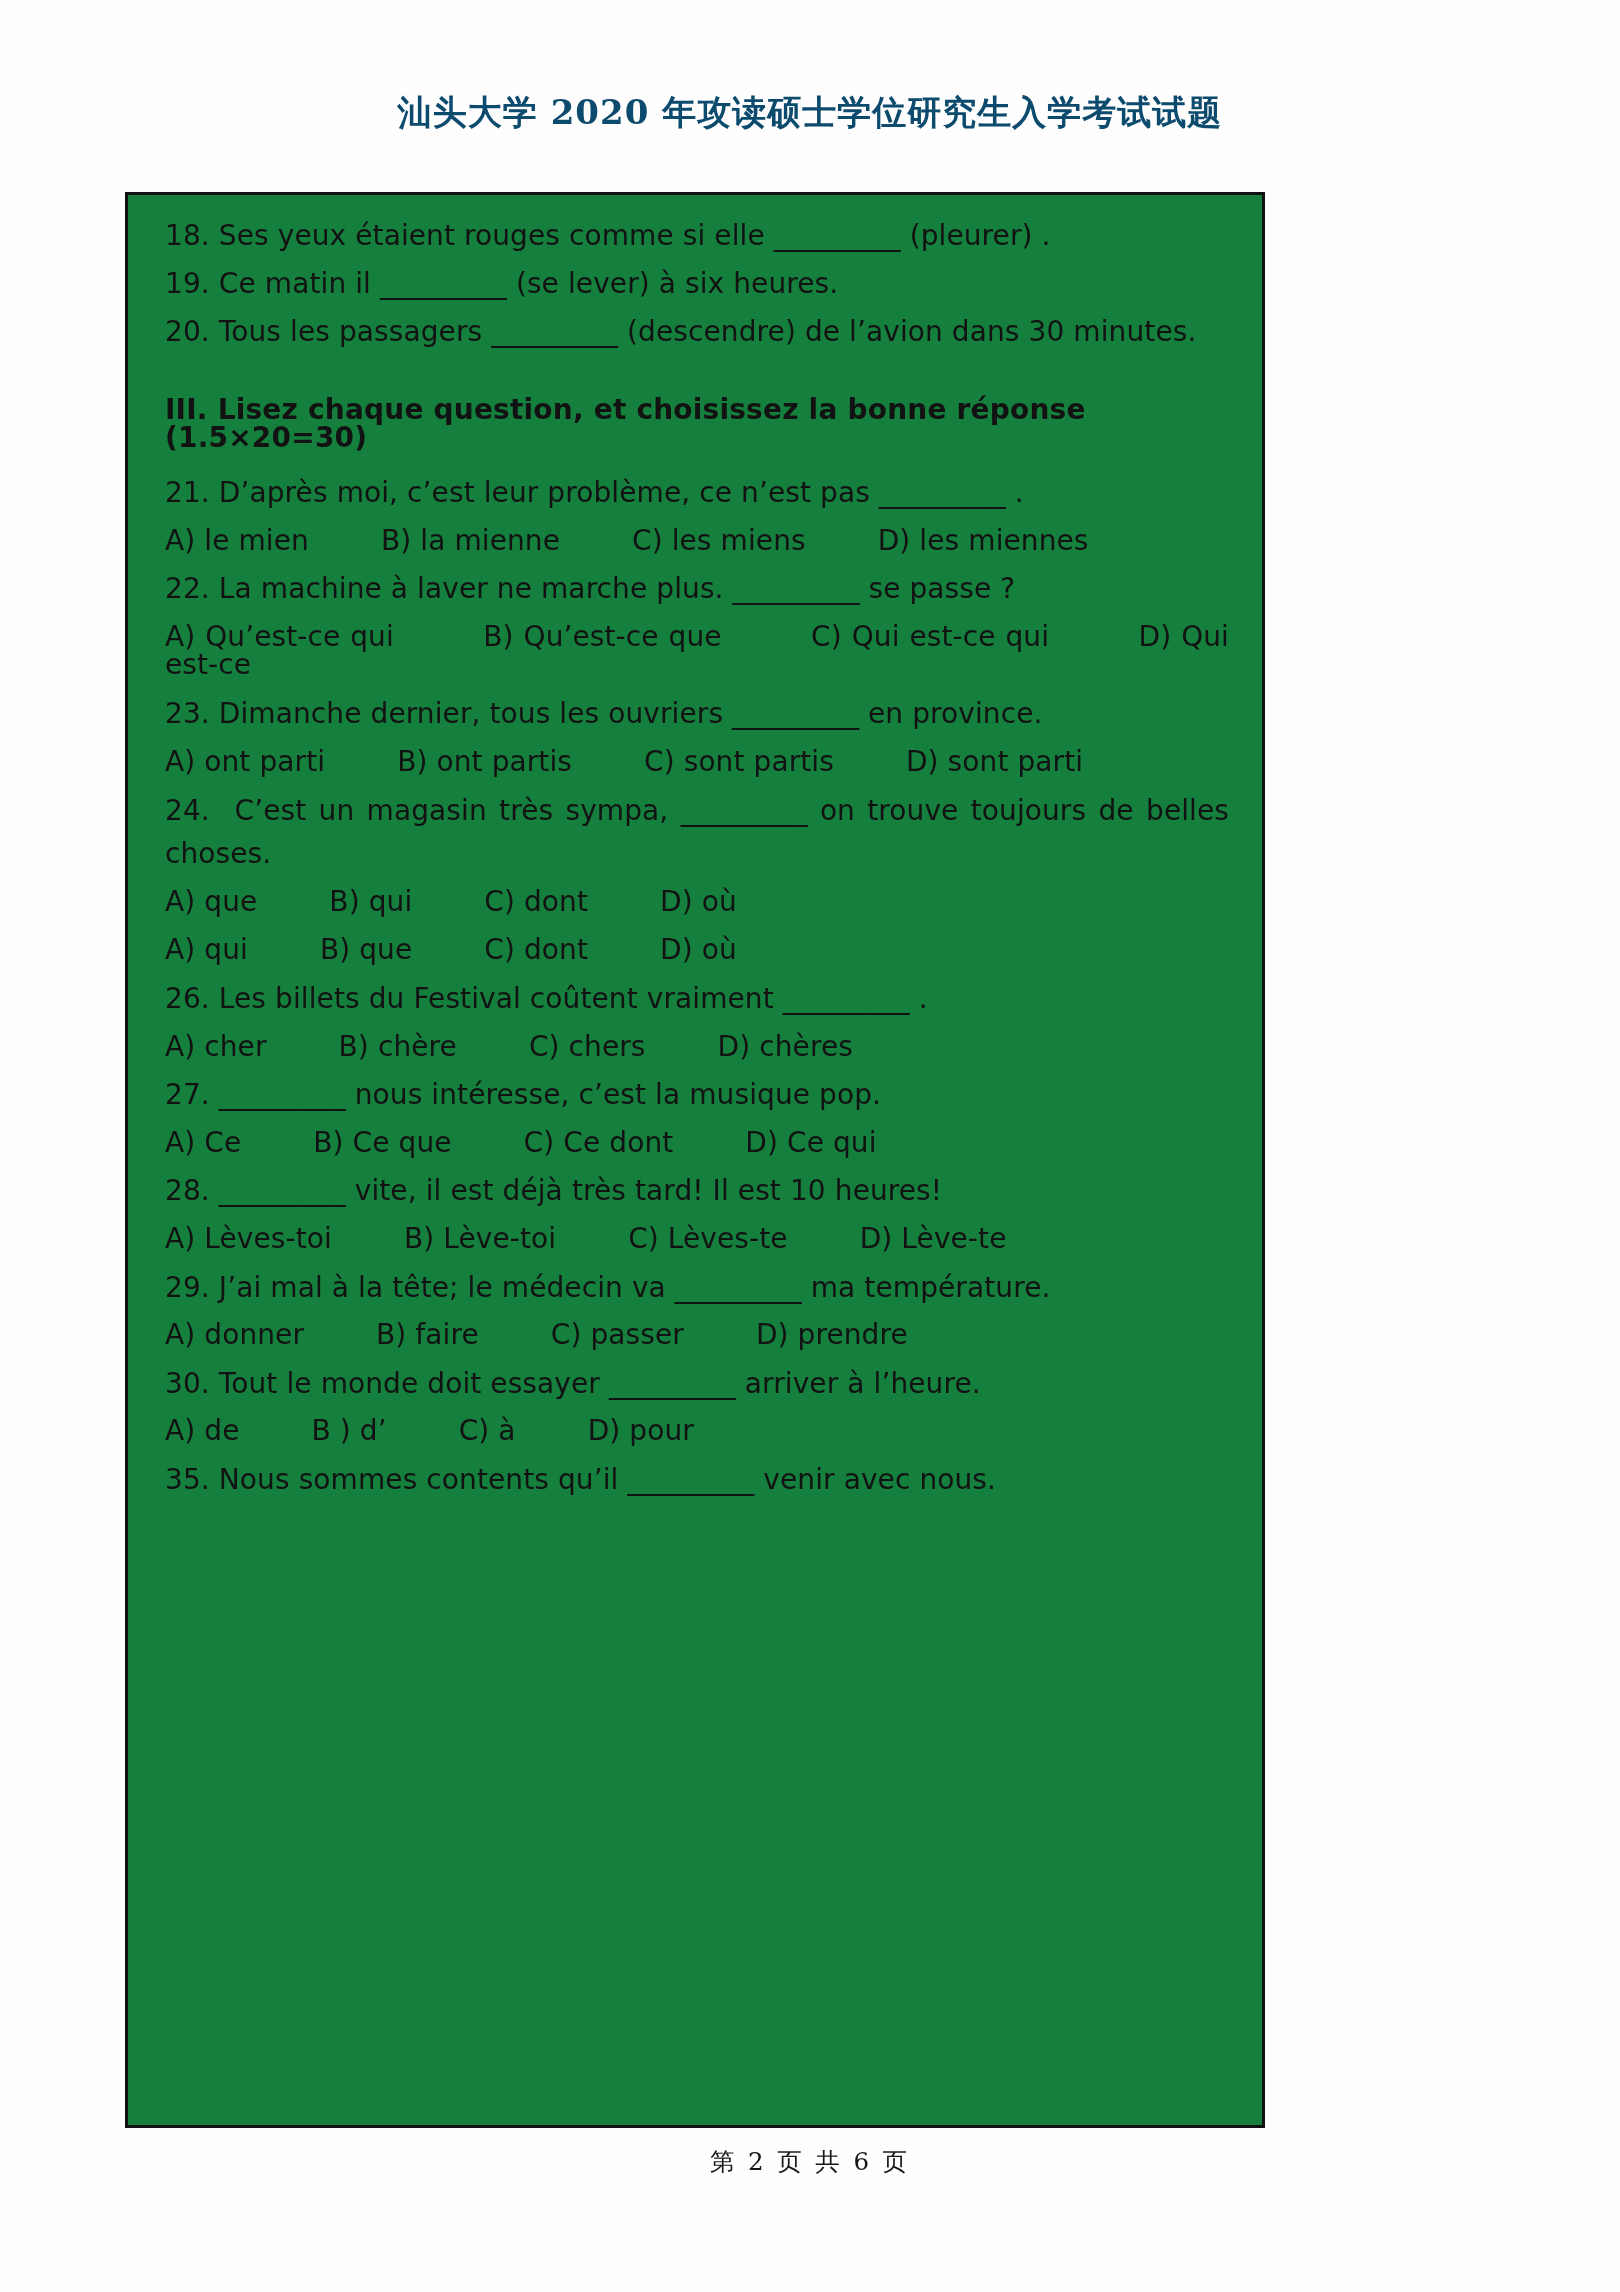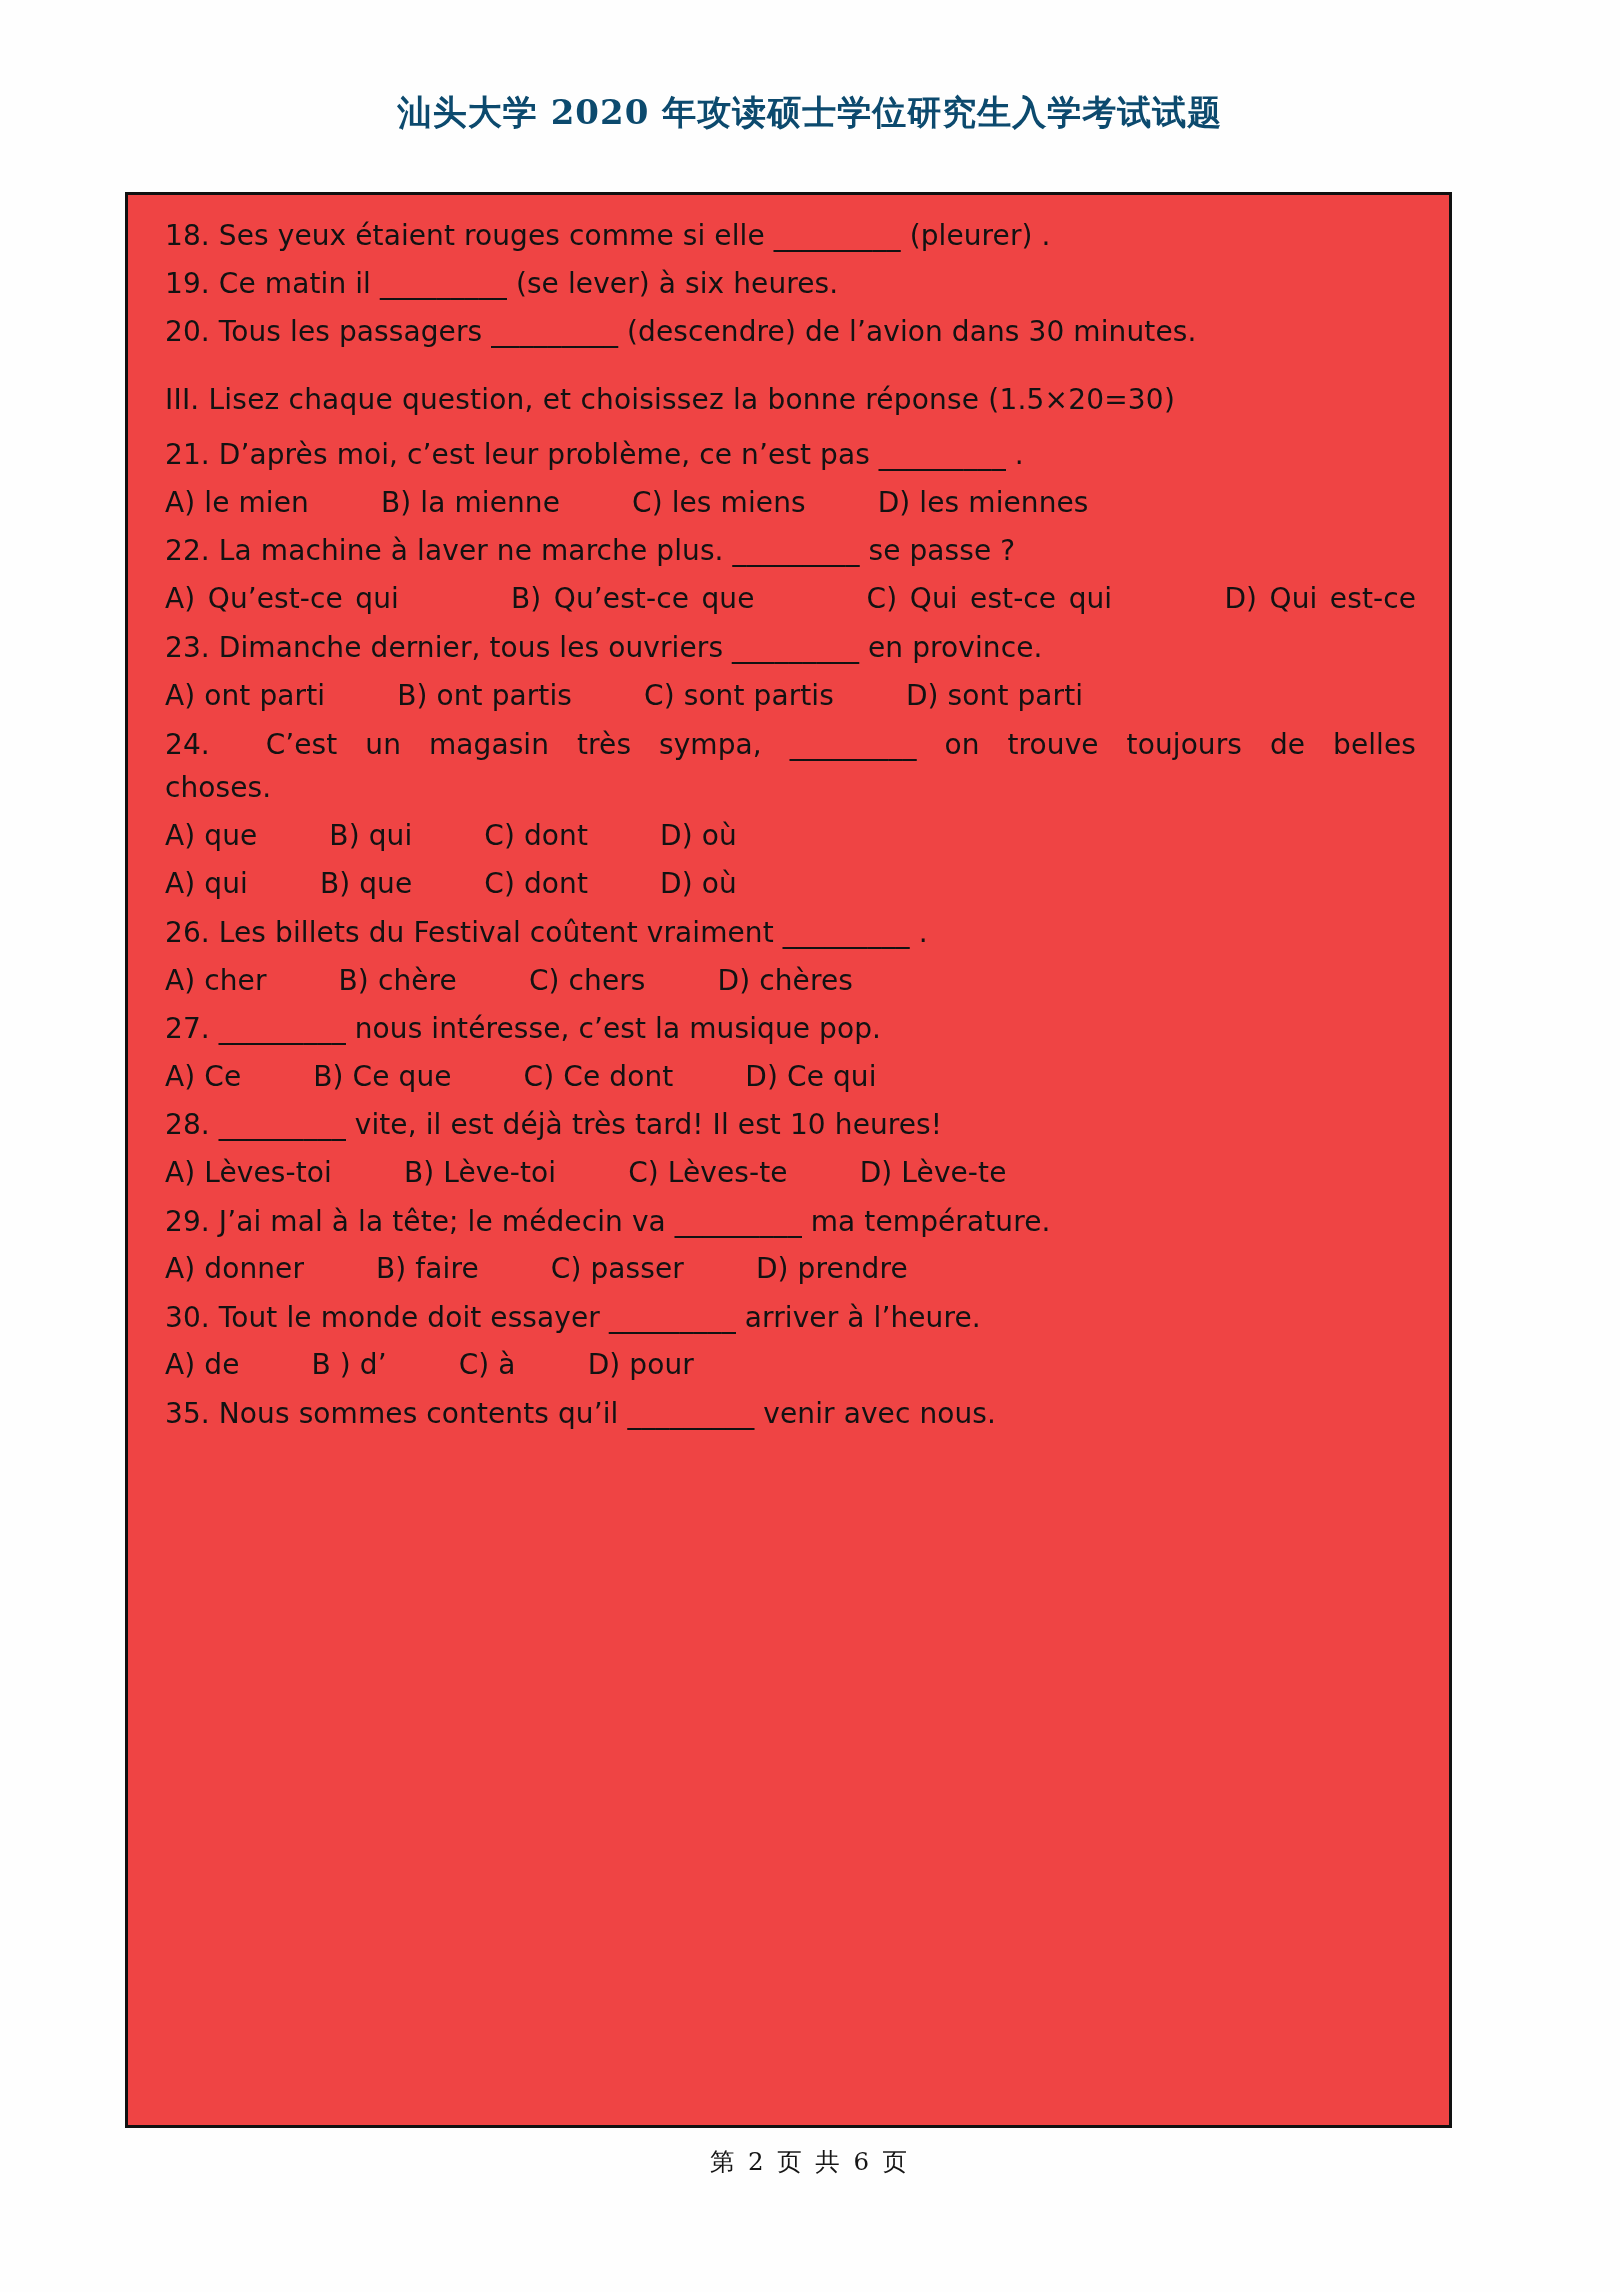--- a/index.html
+++ b/index.html
@@ -31,25 +31,25 @@
     font-family: "DejaVu Serif", serif;
     font-weight: bold;
     font-size: 34px;
     letter-spacing: 1px;
     color: #0c4a6e;
   }
   .frame {
     position: absolute;
     left: 125px;
     top: 192px;
-    width: 1327px;
+    width: 1140px;
     height: 1936px;
     border: 3.9px solid #111;
     box-sizing: border-box;
-    background: #ef4444;
+    background: #15803d;
   }
   .inner {
     position: absolute;
     left: 37px;
     top: 27.4px;
     right: 33px;
     bottom: 9.8px;
   }
   .line {
     font-size: 28px;
@@ -59,23 +59,23 @@
     white-space: pre-wrap;
     letter-spacing: 0.1px;
   }
   .q {
     margin-bottom: 19.6px;
   }
   .opts {
     margin-bottom: 20.6px;
   }
   .section-head {
-    font-weight: normal;
+    font-weight: bold;
     font-size: 28px;
-    margin-top: 40px;
+    margin-top: 50px;
     margin-bottom: 27.4px;
     letter-spacing: 0.2px;
   }
   .justify {
     text-align: justify;
     text-align-last: justify;
   }
   .cont {
     margin-top: -5.9px;
   }

